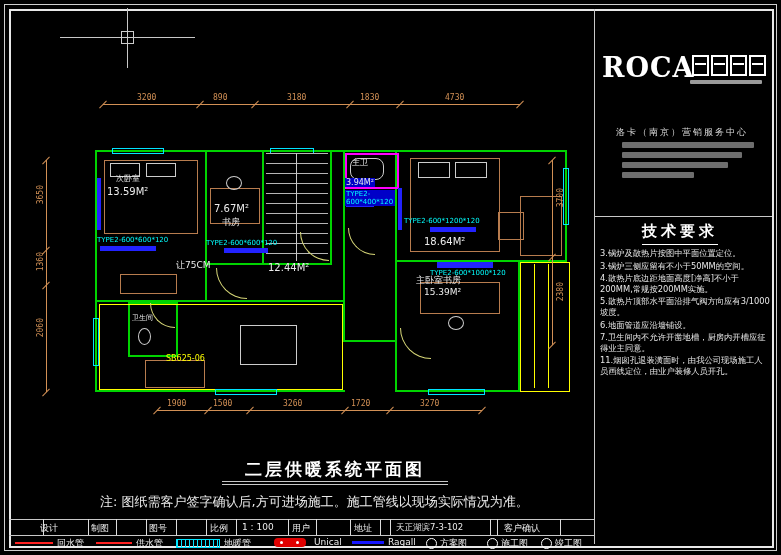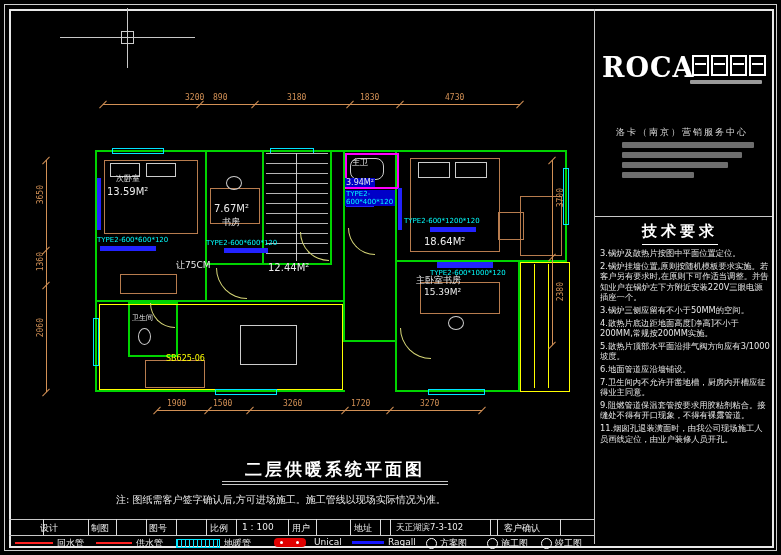--- a/index.html
+++ b/index.html
@@ -40,21 +40,21 @@
   .gray{position:absolute;background:#6e6e6e;height:6px;border-radius:1px;}
   .center-line{position:absolute;color:#dcdcdc;font-size:9px;letter-spacing:2px;white-space:nowrap;}
   .tech-title{position:absolute;color:#fff;font-size:15px;font-weight:bold;letter-spacing:4px;
               border-bottom:1px solid #fff;padding-bottom:3px;}
   .tech-list{position:absolute;left:600px;top:248px;width:170px;color:#e6e6e6;
              font-size:8.3px;line-height:10.6px;}
   .tech-list div{margin-bottom:2px;}
   
   .dwg-title{position:absolute;left:215px;top:458px;width:240px;text-align:center;color:#fff;
              font-size:17px;font-weight:bold;letter-spacing:3px;}
-  .dwg-note{position:absolute;left:116px;top:493px;color:#eaeaea;font-size:10px;white-space:nowrap;}
+  .dwg-note{position:absolute;left:100px;top:493px;color:#eaeaea;font-size:13px;white-space:nowrap;}
   
   .tbl{position:absolute;background:#dcdcdc;}
   .tb-lbl{position:absolute;top:522px;color:#ececec;font-size:9px;white-space:nowrap;}
   .lg-lbl{position:absolute;top:537px;color:#ececec;font-size:9px;white-space:nowrap;}
   .circ{position:absolute;top:538px;width:9px;height:9px;border:1px solid #fff;border-radius:50%;}
   .hatch{position:absolute;top:539px;height:7px;border:1px solid #00e5ff;
          background:repeating-linear-gradient(90deg,#00e5ff 0 1px,transparent 1px 4px);}
 </style>
 </head>
 <body>
@@ -163,21 +163,21 @@
   <div class="lbl" style="left:176px;top:259px;font-size:9px;">让75CM</div>
   <div class="ylbl" style="left:166px;top:354px;">SB625-06</div>
 
   <div class="dl" style="left:103px;top:104px;width:417px;height:1px;"></div>
   <div class="tick" style="left:98px;top:104px;"></div>
     <div class="tick" style="left:195px;top:104px;"></div>
   <div class="tick" style="left:250px;top:104px;"></div>
     <div class="tick" style="left:345px;top:104px;"></div>
   <div class="tick" style="left:395px;top:104px;"></div>
     <div class="tick" style="left:515px;top:104px;"></div>
-  <div class="dimt" style="left:137px;top:93px;margin-left:48px;">3200</div>
+  <div class="dimt" style="left:137px;top:93px;">3200</div>
   <div class="dimt" style="left:213px;top:93px;">890</div>
   <div class="dimt" style="left:287px;top:93px;">3180</div>
   <div class="dimt" style="left:360px;top:93px;">1830</div>
   <div class="dimt" style="left:445px;top:93px;">4730</div>
 
   <div class="dl" style="left:157px;top:410px;width:325px;height:1px;"></div>
   <div class="tick" style="left:152px;top:410px;"></div>
     <div class="tick" style="left:203px;top:410px;"></div>
   <div class="tick" style="left:245px;top:410px;"></div>
     <div class="tick" style="left:340px;top:410px;"></div>
@@ -226,27 +226,25 @@
   <div class="gray" style="left:690px;top:80px;width:72px;height:4px;background:#9a9a9a;"></div>
   <div class="center-line" style="left:616px;top:126px;">洛卡（南京）营销服务中心</div>
   <div class="gray" style="left:622px;top:142px;width:132px;"></div>
   <div class="gray" style="left:622px;top:152px;width:120px;"></div>
   <div class="gray" style="left:622px;top:162px;width:106px;"></div>
   <div class="gray" style="left:622px;top:172px;width:72px;"></div>
 
   <div class="tech-title" style="left:642px;top:222px;">技术要求</div>
   <div class="tech-list">
     <div>3.锅炉及散热片按图中平面位置定位。</div>
-    <div>2.锅炉挂墙位置,原则按随机模板要求实施。若客户另有要求时,在原则下可作适当调整。并告知业户在锅炉左下方附近安装220V三眼电源插座一个。</div>
     <div>3.锅炉三侧应留有不小于50MM的空间。</div>
     <div>4.散热片底边距地面高度[净高]不小于200MM,常规按200MM实施。</div>
     <div>5.散热片顶部水平面沿排气阀方向应有3/1000坡度。</div>
     <div>6.地面管道应沿墙铺设。</div>
     <div>7.卫生间内不允许开凿地槽，厨房内开槽应征得业主同意。</div>
-    <div>9.阻燃管道保温套管按要求用胶粘剂粘合。接缝处不得有开口现象，不得有裸露管道。</div>
     <div>11.烟囱孔退装潢面时，由我公司现场施工人员画线定位，由业户装修人员开孔。</div>
   </div>
 
   <div class="tbl" style="left:43px;top:519px;width:1px;height:16px;"></div>
   <div class="tbl" style="left:88px;top:519px;width:1px;height:16px;"></div>
   <div class="tbl" style="left:116px;top:519px;width:1px;height:16px;"></div>
   <div class="tbl" style="left:146px;top:519px;width:1px;height:16px;"></div>
   <div class="tbl" style="left:176px;top:519px;width:1px;height:16px;"></div>
   <div class="tbl" style="left:206px;top:519px;width:1px;height:16px;"></div>
   <div class="tbl" style="left:236px;top:519px;width:1px;height:16px;"></div>

